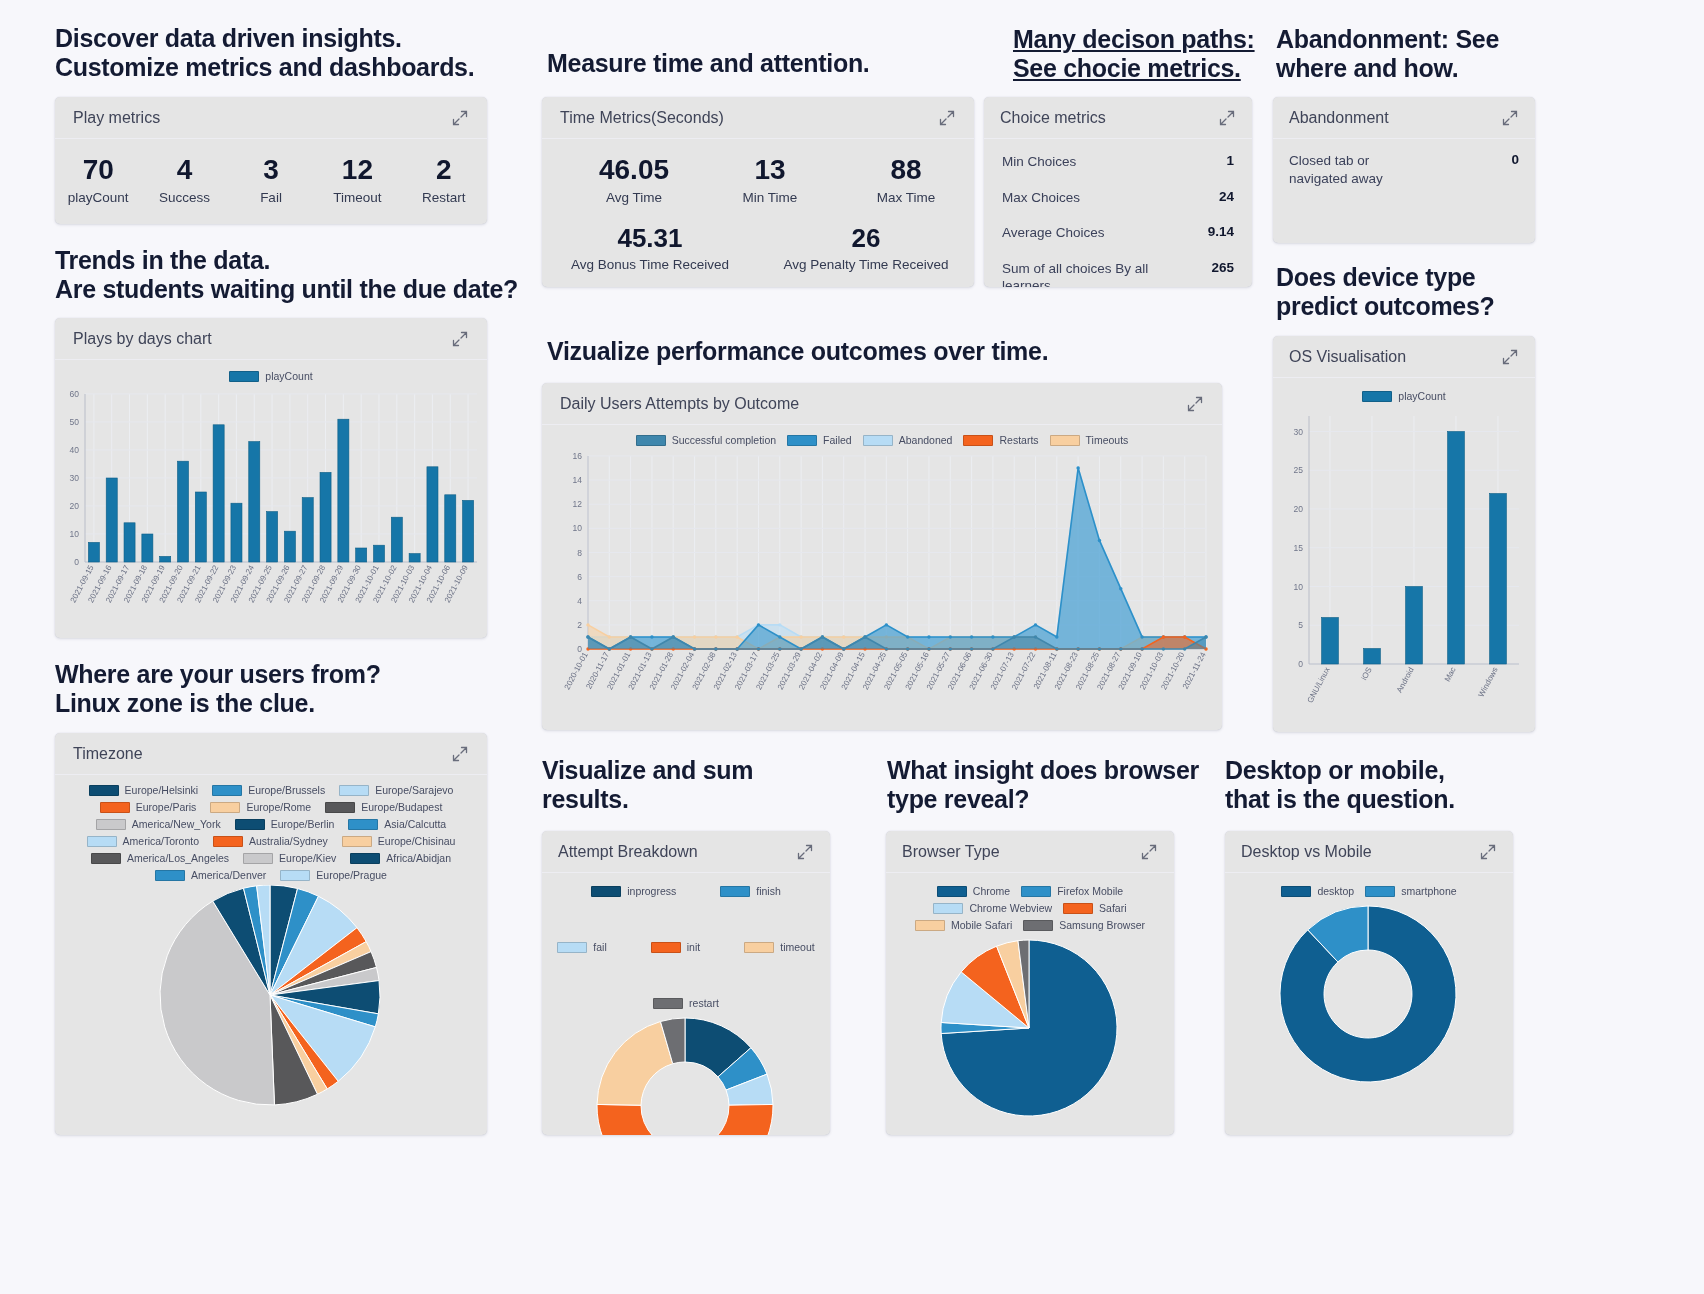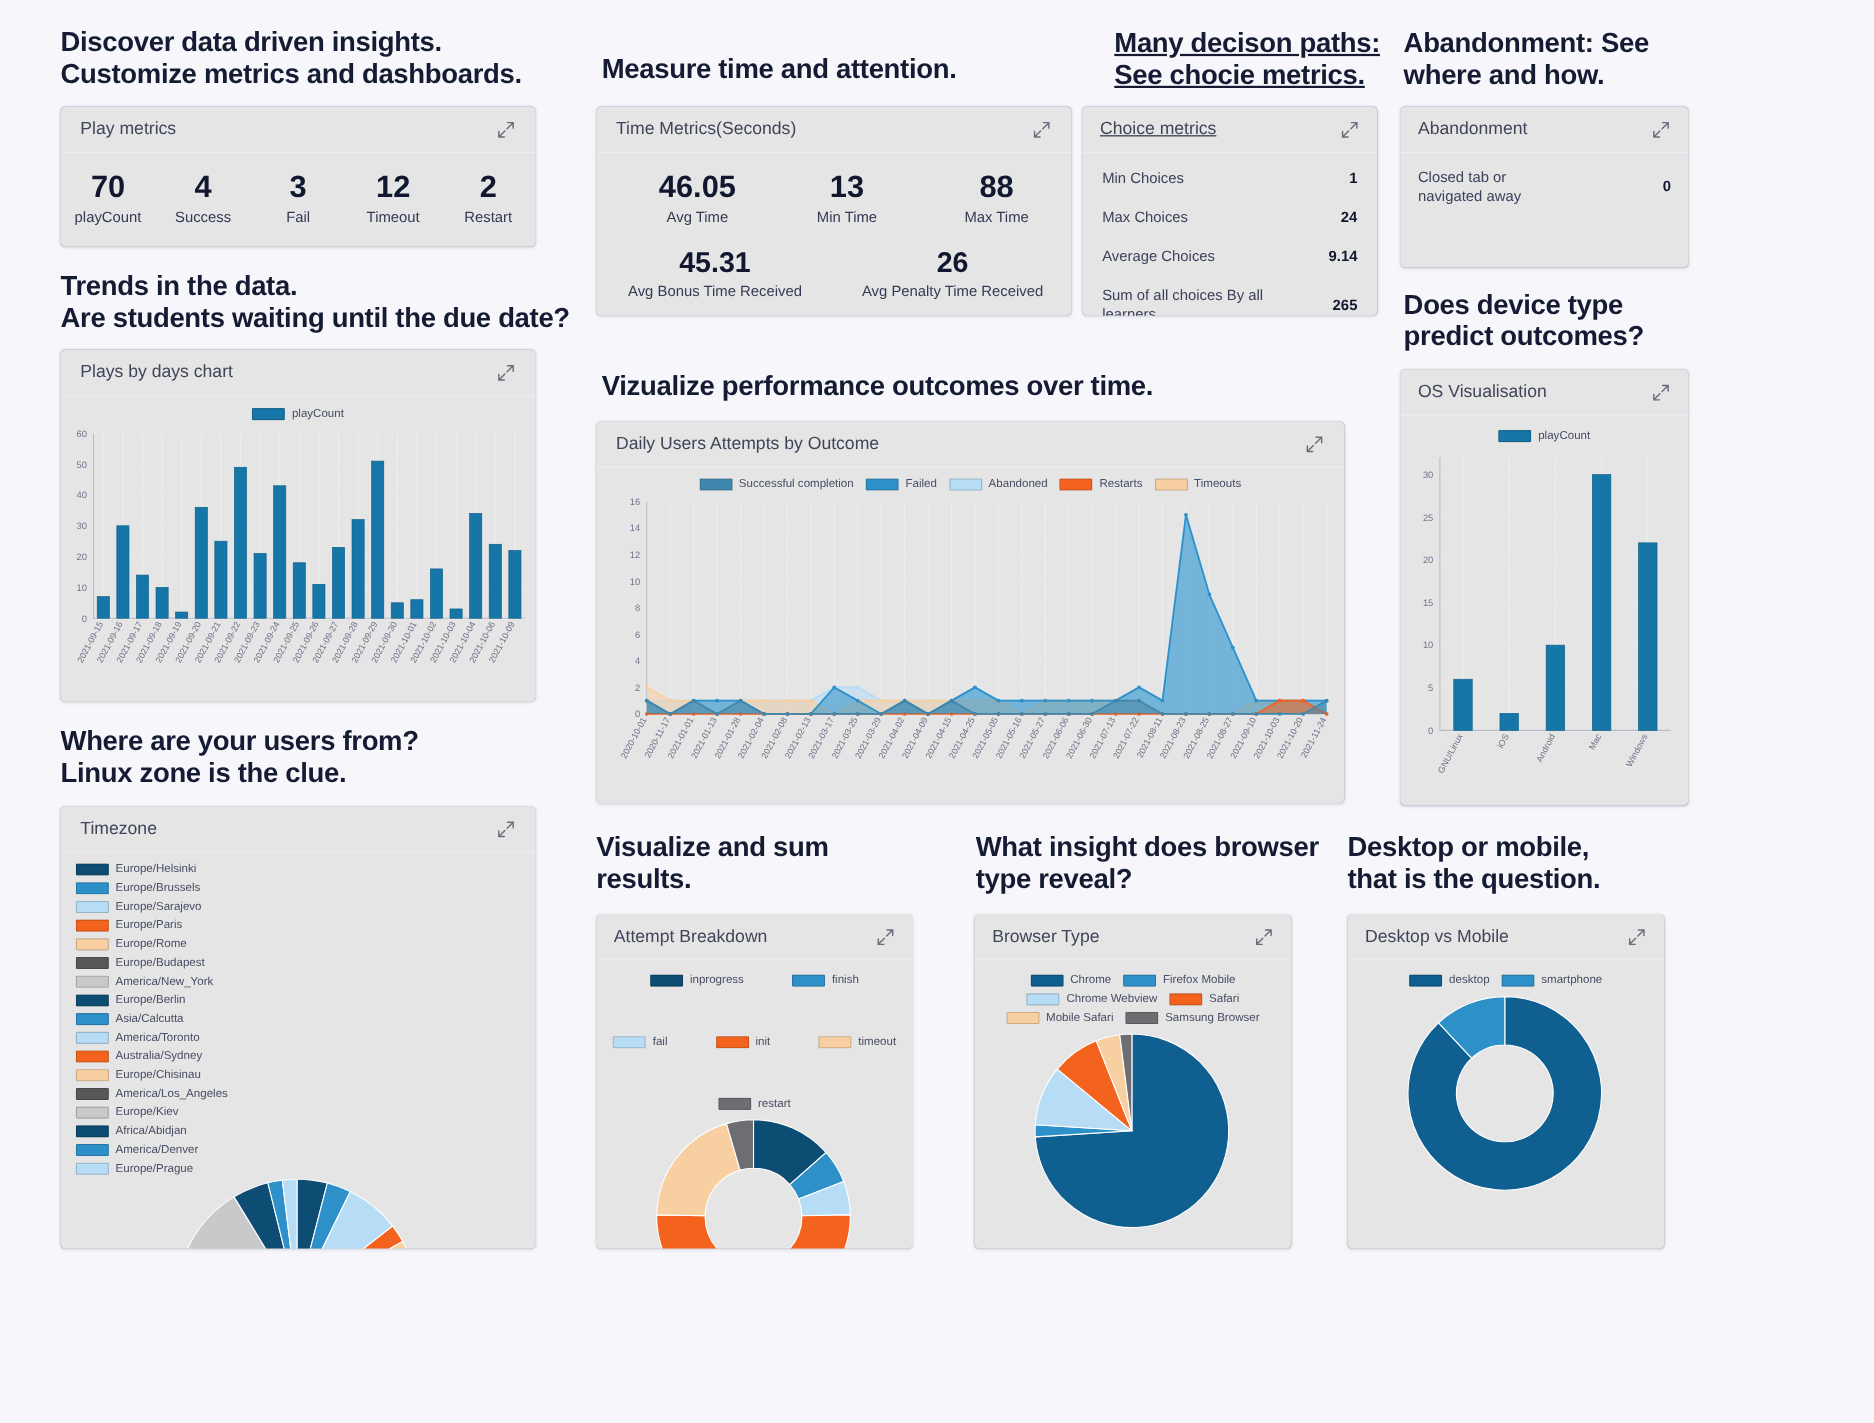--- a/index.html
+++ b/index.html
@@ -42,33 +42,33 @@
   
   .kpi-row { display:flex; padding:14px 0 16px; }
   .kpi { flex:1; text-align:center; }
   .kpi .v { font-size:28px; font-weight:bold; line-height:1.2; color:#10172e; }
   .kpi .l { font-size:13.5px; color:#333a51; margin-top:3px; }
   .kpi-row2 { display:flex; padding:2px 0 14px; }
   .kpi-row2 .kpi .v { font-size:26px; }
 
   
   .mrow {
-    display:flex; align-items:center; justify-content:space-between;
+    display:flex; justify-content:space-between;
     padding:9px 18px; font-size:13.5px; color:#3b415a;
   }
   .mrow .mv { font-weight:bold; color:#10172e; font-size:13.5px; }
   .mrow .ml { max-width:150px; line-height:1.3; }
 
   
   .chart-body { position:relative; }
   .legend {
     display:flex; flex-wrap:wrap; justify-content:center;
     gap:5px 11px; padding:8px 10px 2px;
   }
-  .legend.lg { padding:9px 14px 4px; gap:5px 14px;flex-direction:column; }
+  .legend.lg { padding:9px 14px 4px; gap:5px 14px; }
   .lgi { display:flex; align-items:center; gap:6px; font-size:10.5px; color:#474d63; white-space:nowrap; }
   .sw { width:30px; height:11px; border-radius:1px; display:block; }
   .sw.b { border:1px solid rgba(0,0,0,.18); }
   .axis-lbl { font-size:8px; fill:#6b7185; }
   .tick-lbl { font-size:8.5px; fill:#70768a; }
   svg.plot { display:block; }
 </style>
 </head>
 <body>
 
@@ -155,21 +155,21 @@
         <div class="l">Avg Bonus Time Received</div>
       </div>
     <div class="kpi">
         <div class="v">26</div>
         <div class="l">Avg Penalty Time Received</div>
       </div>
   </div>
 </div>
 
 <div class="card" style="left:984px; top:97px; width:268px; height:190px;">
-  <div class="card-head" style="padding:0 16px;text-decoration:underline;">
+  <div class="card-head" style="padding:0 16px;">
     <span class="card-title"><span>Choice metrics</span></span>
     <span class="exp">
       <svg viewBox="0 0 18 18">
           <path d="M10.5 2.5h5v5M15.5 2.5L10 8M7.5 15.5h-5v-5M2.5 15.5L8 10" stroke="#3f4458" stroke-width="1.3" fill="none" stroke-linecap="round"></path>
         </svg>
     </span>
   </div>
   <div style="padding-top:5px;">
     <div class="mrow">
         <span class="ml">Min Choices</span>

